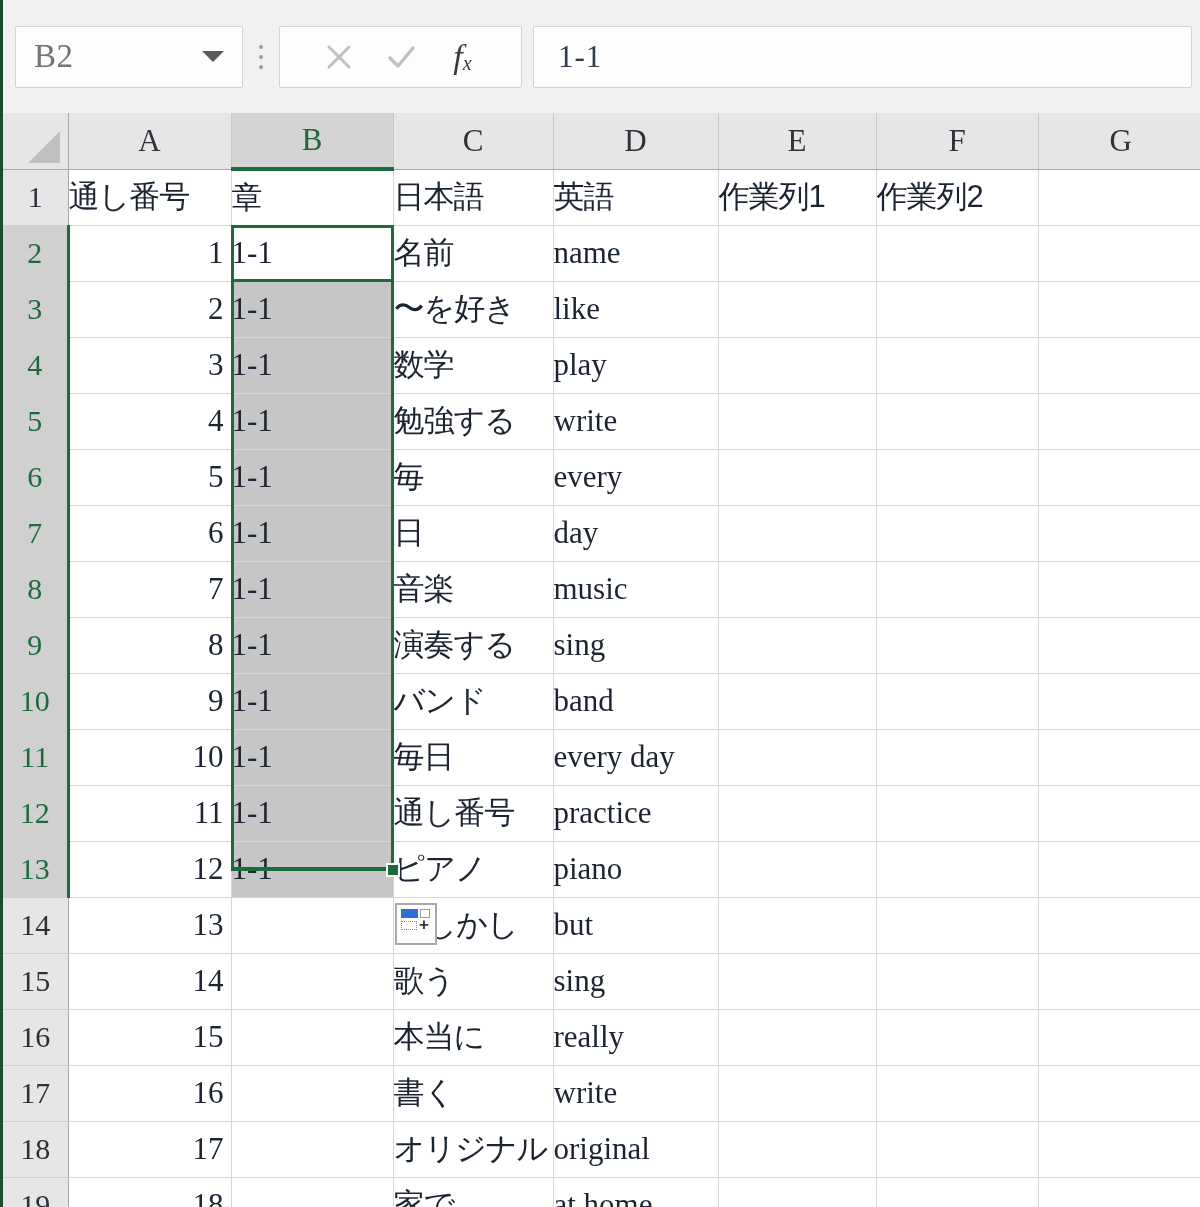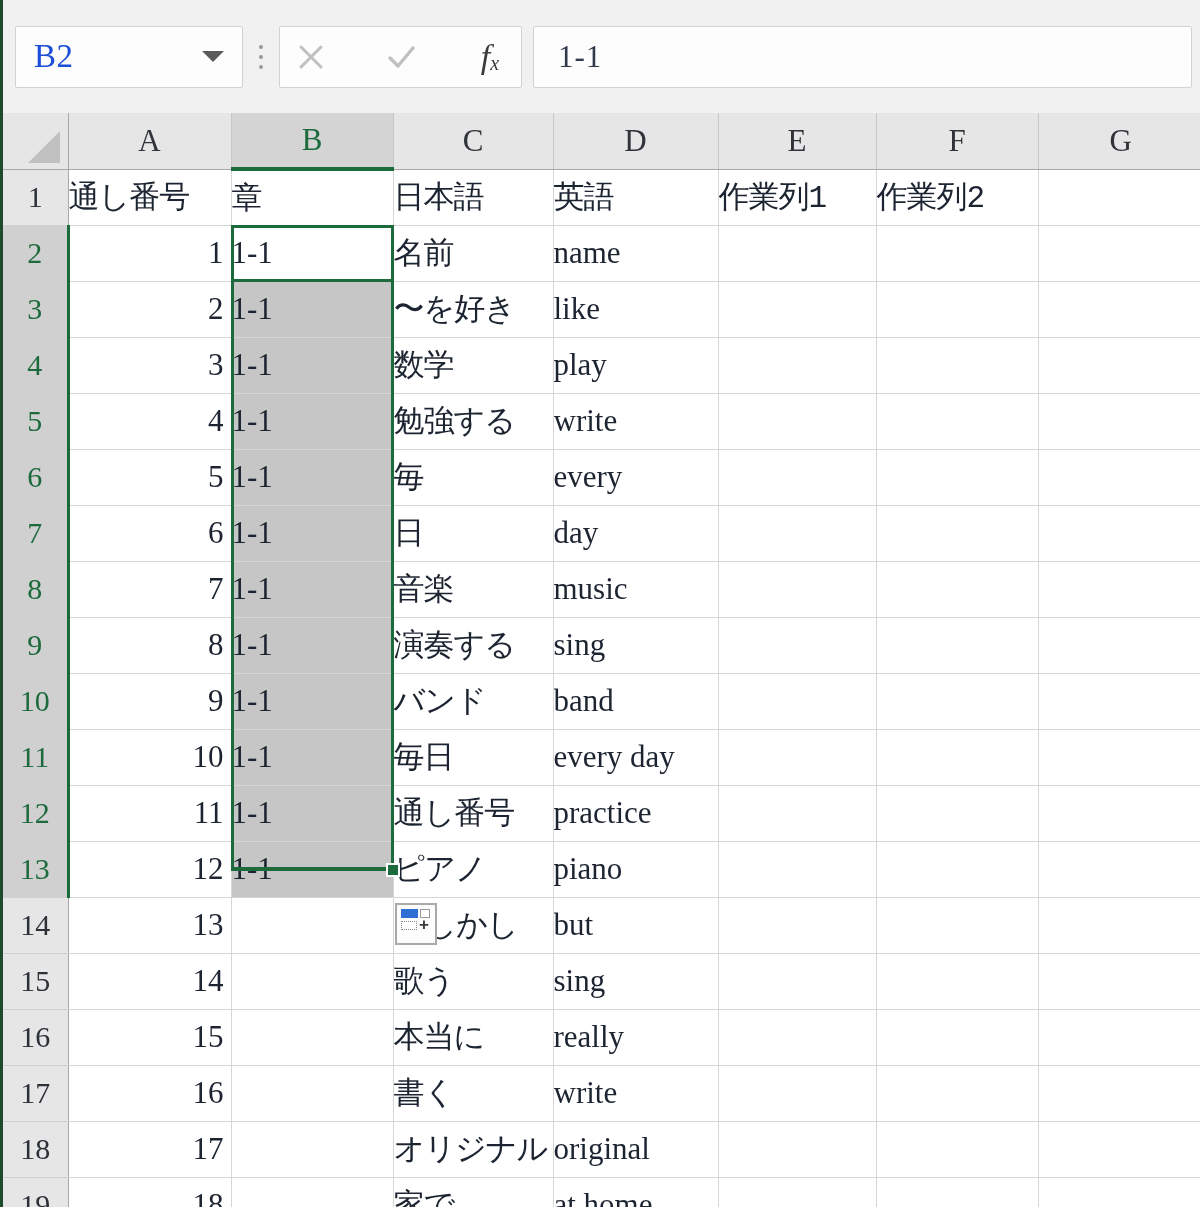--- a/index.html
+++ b/index.html
@@ -39,21 +39,21 @@
     border: 1px solid #d2d2d2;
     border-radius: 2px;
     display: flex;
     align-items: center;
     padding: 0 6px 0 18px;
     flex: 0 0 auto;
   }
   .name-box-text {
     flex: 1;
     font-size: 33px;
-    color: #1d4ed8;
+    color: #737373;
     letter-spacing: .5px;
     line-height: 1;
   }
   .name-box-caret {
     width: 0; height: 0;
     border-left: 11px solid transparent;
     border-right: 11px solid transparent;
     border-top: 11px solid #5a5a5a;
     margin-right: 12px;
   }
@@ -76,21 +76,21 @@
   }
 
   .fx-group {
     width: 243px;
     height: 62px;
     background: #fdfdfd;
     border: 1px solid #d2d2d2;
     border-radius: 2px;
     display: flex;
     align-items: center;
-    justify-content: space-between;
+    justify-content: center;
     flex: 0 0 auto;
   }
   .fxbtn {
     width: 62px; height: 56px;
     display: flex; align-items: center; justify-content: center;
     background: transparent;
     border: none;
   }
   .glyph-x, .glyph-check { display: block; }
   .glyph-fx {
@@ -201,21 +201,21 @@
     background: #ffffff;
     border-right: 1px solid #d6d6d6;
     border-bottom: 1px solid #d6d6d6;
     vertical-align: middle;
     font-size: 31px;
     color: #1b2430;
     padding: 0 6px 0 9px;
     font-family: "Liberation Serif", "DejaVu Serif", serif;
   }
   .cell.num { text-align: right; padding-right: 7px; }
-  .cell.jp  { font-family: Liberation Mono, monospace; letter-spacing: -1px; }
+  .cell.jp  { font-family: Liberation Sans, sans-serif; letter-spacing: -1px; }
   .cell.shaded { background: #c6c6c6; }
 
   
   .overlay { position: absolute; pointer-events: none; }
 
   
   .active-cell {
     border: 3px solid #1d6b3d;
     background: #ffffff;
   }

